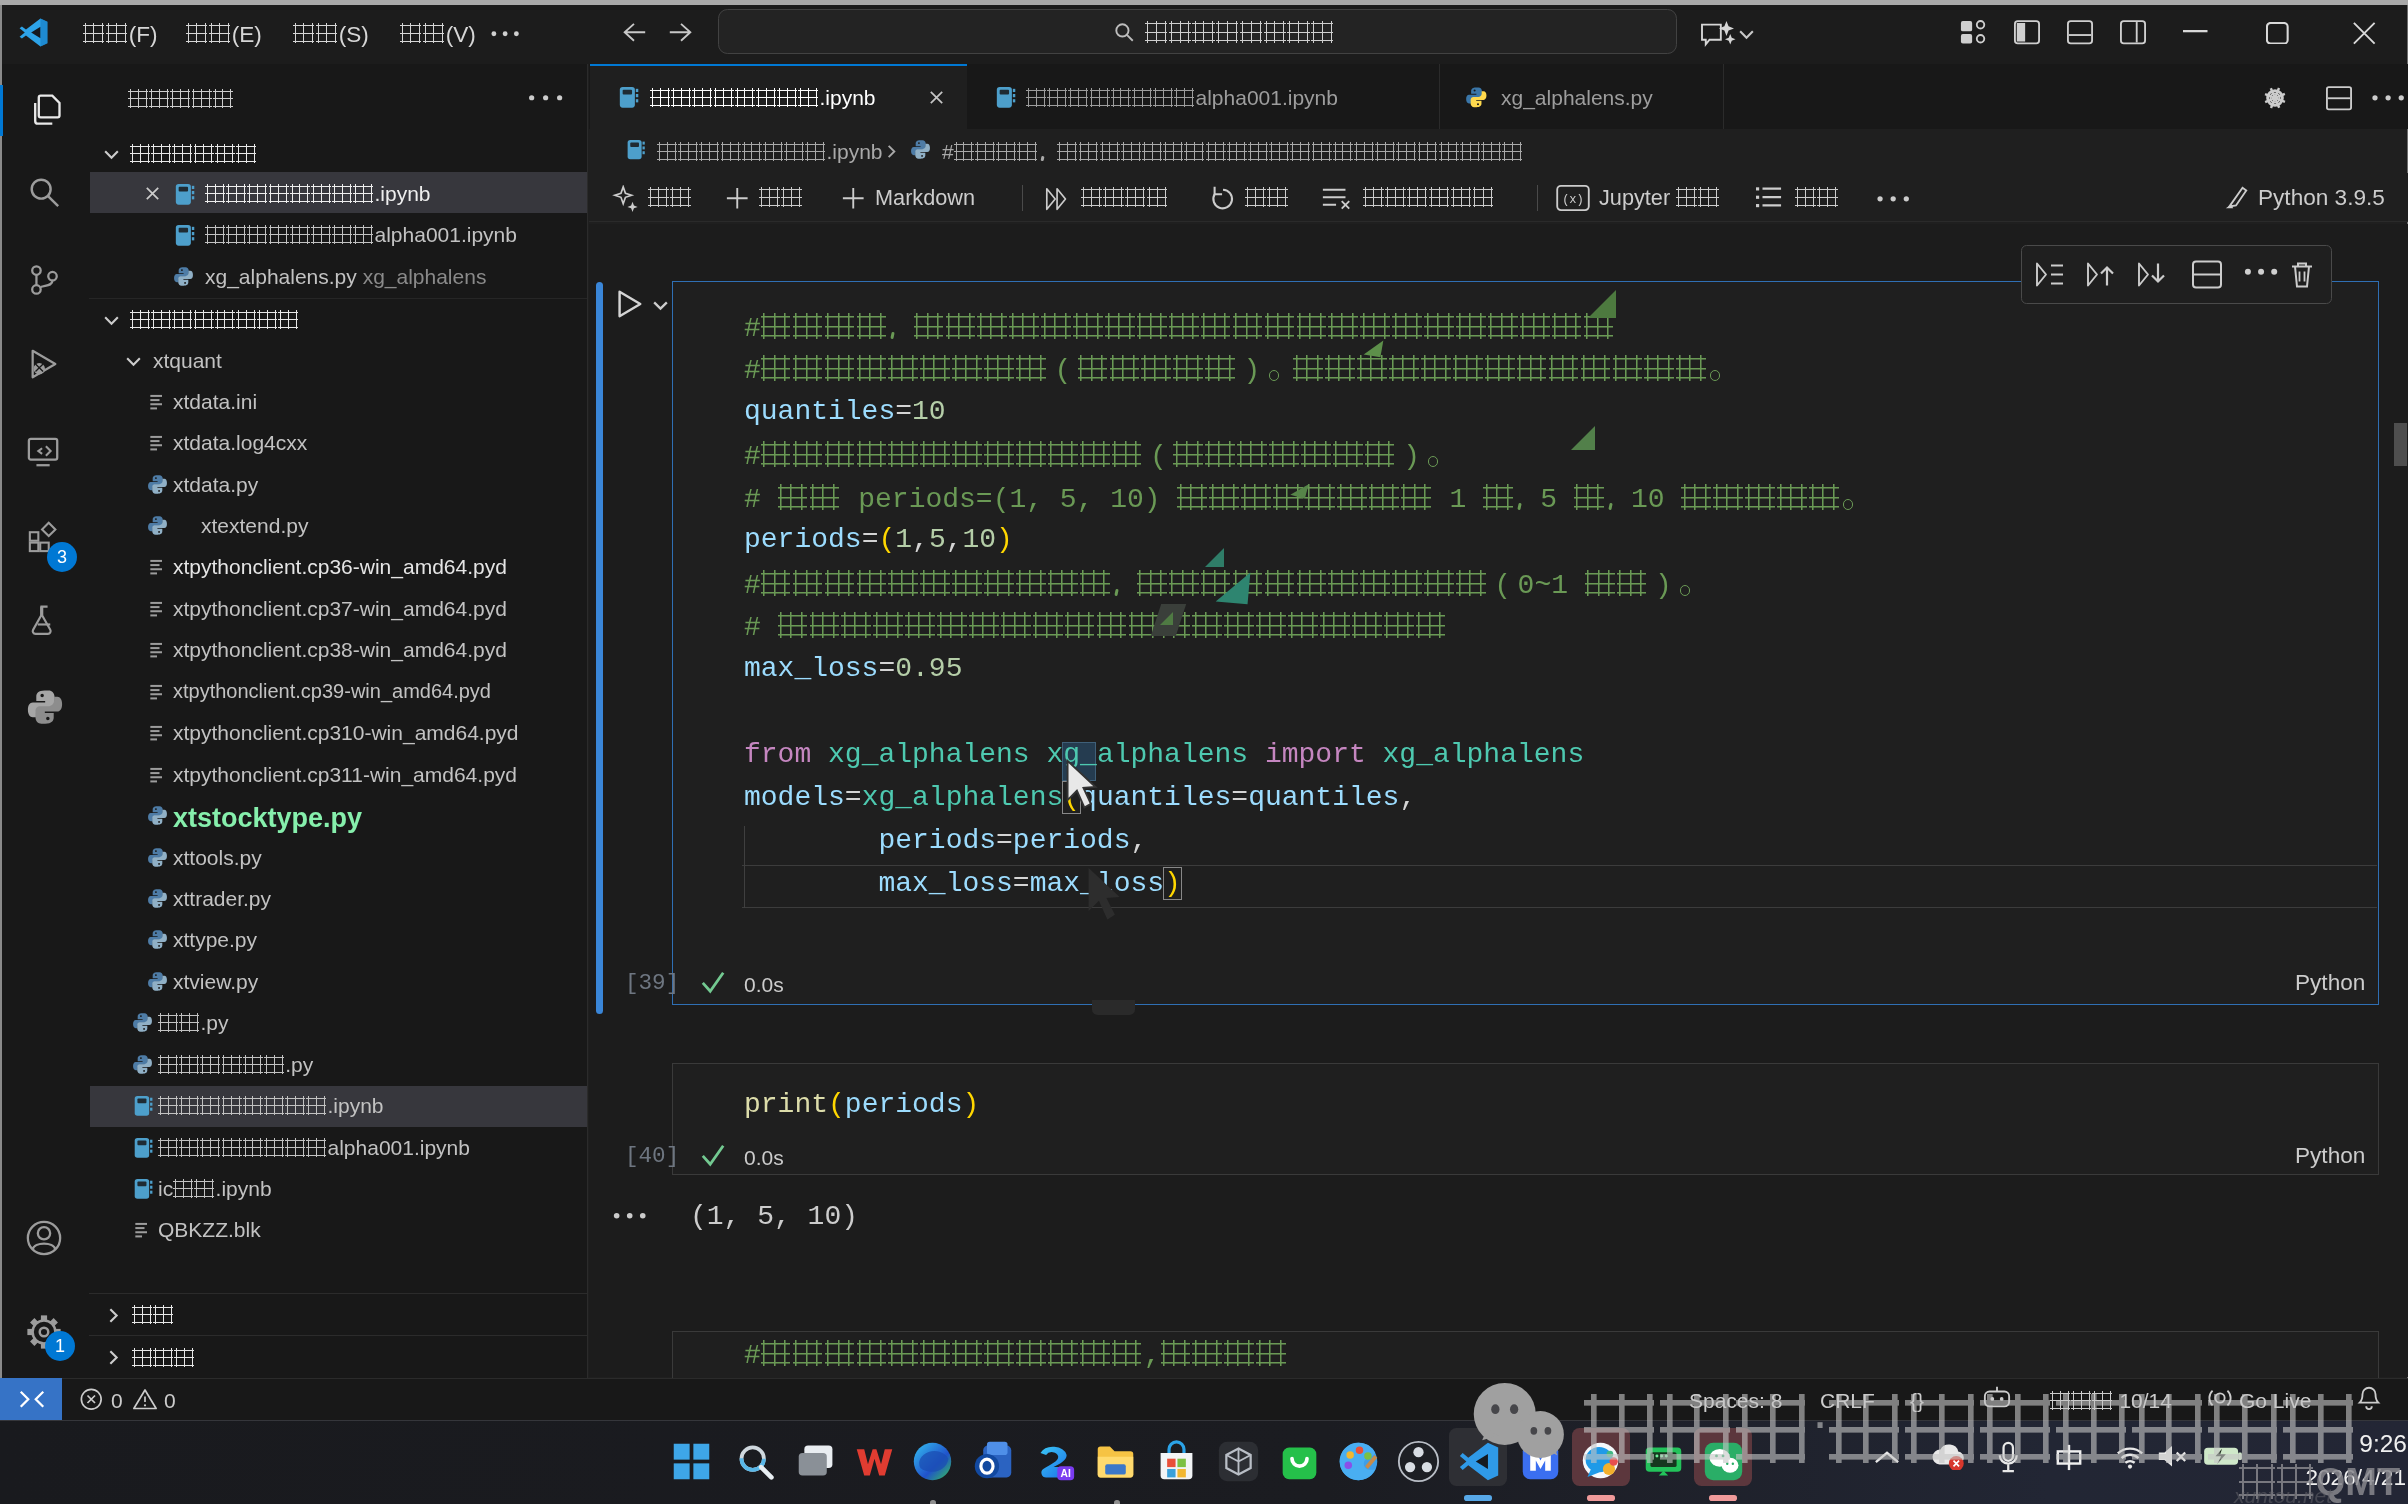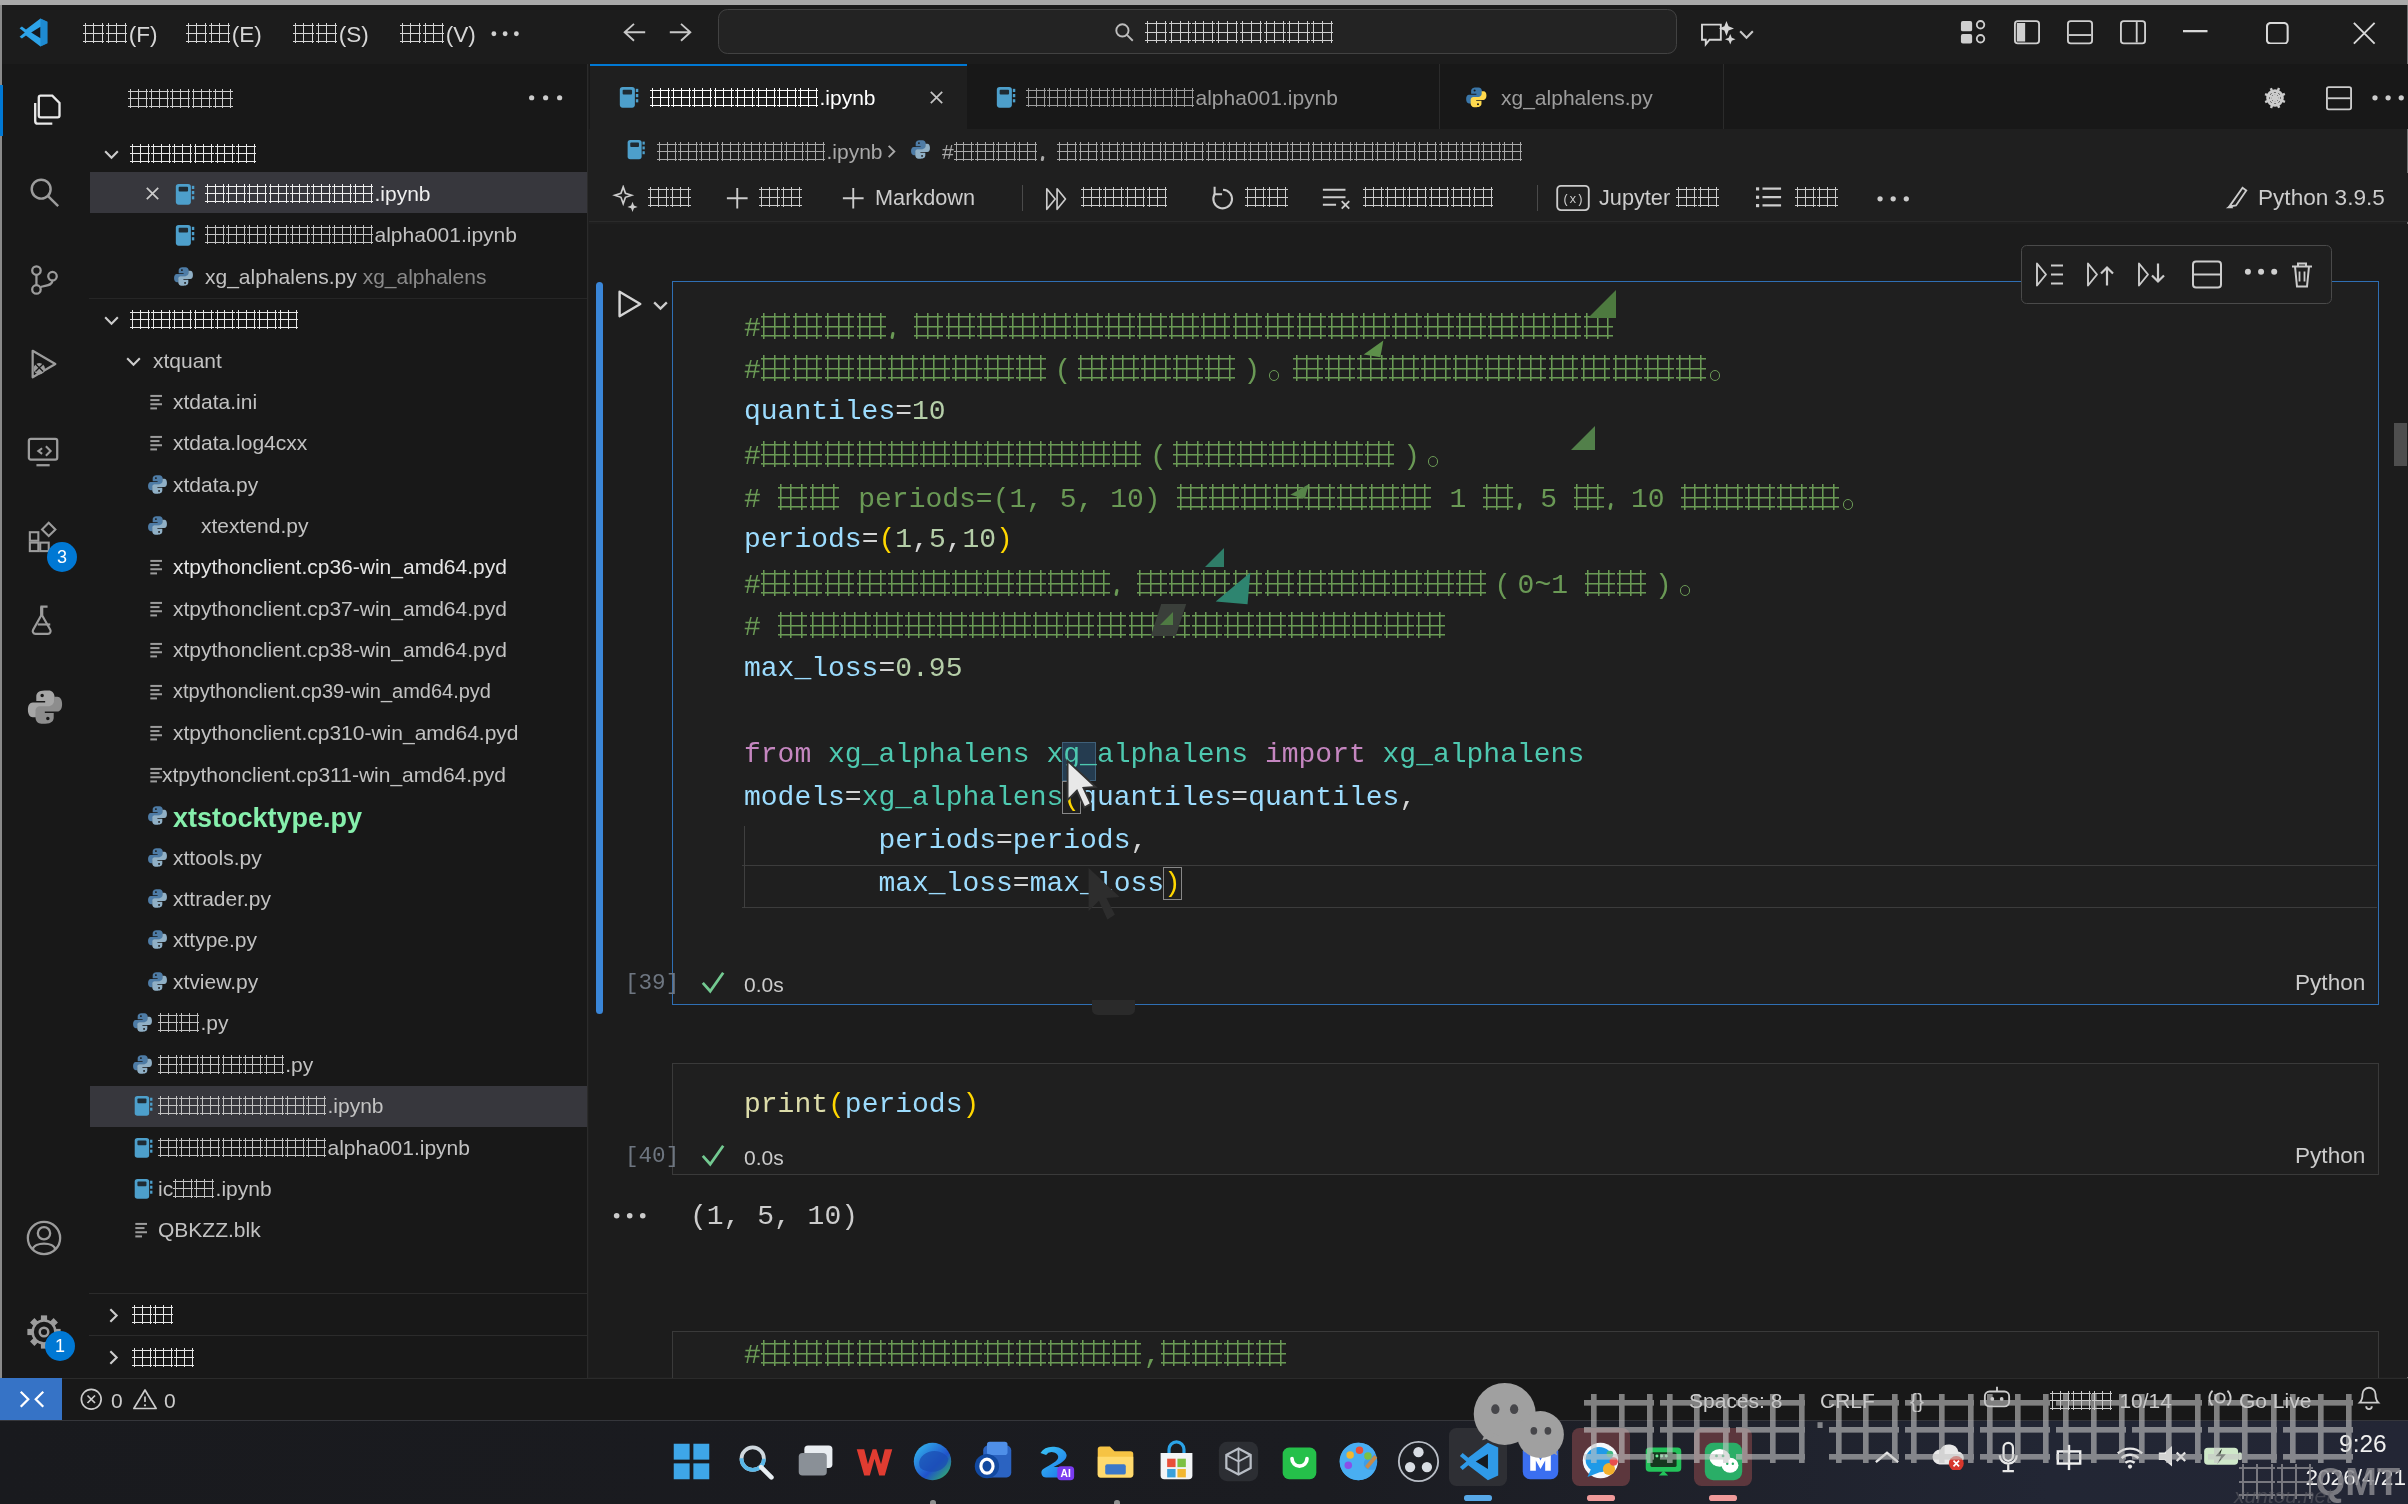--- a/index.html
+++ b/index.html
@@ -253,21 +253,21 @@
       <rect x="3" y="13.5" width="14" height="2.4" fill="#9d9d9d"></rect>
       <rect x="3" y="18.5" width="8" height="2.4" fill="#9d9d9d"></rect>
     </svg>
     <div class="a " style="left:173px;top:722px;font-size:21px;color:#c2c2c2;white-space:nowrap;line-height:1;">xtpythonclient.cp310-win_amd64.pyd</div>
     <svg class="a " style="left:147px;top:765px" width="20" height="20" viewBox="0 0 22 24">
       <rect x="3" y="3.5" width="14" height="2.4" fill="#9d9d9d"></rect>
       <rect x="3" y="8.5" width="11" height="2.4" fill="#9d9d9d"></rect>
       <rect x="3" y="13.5" width="14" height="2.4" fill="#9d9d9d"></rect>
       <rect x="3" y="18.5" width="8" height="2.4" fill="#9d9d9d"></rect>
     </svg>
-    <div class="a " style="left:162px;top:764px;font-size:21px;color:#c2c2c2;white-space:nowrap;line-height:1;">xtpythonclient.cp311-win_amd64.pyd</div>
+    <div class="a " style="left:173px;top:764px;font-size:21px;color:#c2c2c2;white-space:nowrap;line-height:1;">xtpythonclient.cp311-win_amd64.pyd</div>
     <svg class="a " style="left:147px;top:805px" width="21" height="21" viewBox="0 0 24 24">
       <path fill="#4e7ca6" d="M11.8 1.5c-4 0-5.3 1.8-5.3 3.9v2.8h5.6v1H4.3c-2 0-3.1 1.9-3.1 4.6 0 2.9 1.2 4.7 3 4.7h2.1v-2.6c0-1.9 1.7-3.5 3.6-3.5h5.2c1.6 0 2.9-1.3 2.9-2.9V5.4c0-2.2-1.6-3.9-3.7-3.9zm-1.6 2.1a1.1 1.1 0 1 1 0 2.2 1.1 1.1 0 0 1 0-2.2z"></path>
       <path fill="#90b0c6" d="M12.2 22.5c4 0 5.3-1.8 5.3-3.9v-2.8h-5.6v-1h7.8c2 0 3.1-1.9 3.1-4.6 0-2.9-1.2-4.7-3-4.7h-2.1v2.6c0 1.9-1.7 3.5-3.6 3.5H8.9c-1.6 0-2.9 1.3-2.9 2.9v4.1c0 2.2 1.6 3.9 3.7 3.9zm1.6-2.1a1.1 1.1 0 1 1 0-2.2 1.1 1.1 0 0 1 0 2.2z"></path>
     </svg>
     <div class="a " style="left:173px;top:805px;font-size:27px;color:#86efac;white-space:nowrap;line-height:1;font-weight:bold;">xtstocktype.py</div>
     <svg class="a " style="left:147px;top:847px" width="21" height="21" viewBox="0 0 24 24">
       <path fill="#4e7ca6" d="M11.8 1.5c-4 0-5.3 1.8-5.3 3.9v2.8h5.6v1H4.3c-2 0-3.1 1.9-3.1 4.6 0 2.9 1.2 4.7 3 4.7h2.1v-2.6c0-1.9 1.7-3.5 3.6-3.5h5.2c1.6 0 2.9-1.3 2.9-2.9V5.4c0-2.2-1.6-3.9-3.7-3.9zm-1.6 2.1a1.1 1.1 0 1 1 0 2.2 1.1 1.1 0 0 1 0-2.2z"></path>
       <path fill="#90b0c6" d="M12.2 22.5c4 0 5.3-1.8 5.3-3.9v-2.8h-5.6v-1h7.8c2 0 3.1-1.9 3.1-4.6 0-2.9-1.2-4.7-3-4.7h-2.1v2.6c0 1.9-1.7 3.5-3.6 3.5H8.9c-1.6 0-2.9 1.3-2.9 2.9v4.1c0 2.2 1.6 3.9 3.7 3.9zm1.6-2.1a1.1 1.1 0 1 1 0-2.2 1.1 1.1 0 0 1 0 2.2z"></path>
     </svg>
     <div class="a " style="left:173px;top:847px;font-size:21px;color:#c2c2c2;white-space:nowrap;line-height:1;">xttools.py</div>
@@ -733,21 +733,21 @@
     </svg>
     <svg class="a " style="left:2156px;top:1444px" width="32" height="24.5" viewBox="0 0 34 26">
       <path d="M3 9 h6 l8-7 v22 l-8-7 h-6 z" fill="#e8e8e8"></path>
       <path d="M22 9 l9 9 M31 9 l-9 9" stroke="#e8e8e8" stroke-width="2.4"></path>
     </svg>
     <svg class="a " style="left:2203px;top:1444px" width="40" height="24.5" viewBox="0 0 42 26">
       <rect x="1" y="4" width="36" height="18" rx="4" fill="#cfe8c9"></rect>
       <rect x="37" y="9" width="4" height="8" rx="1.5" fill="#cfe8c9"></rect>
       <path d="M20 5 l-7 8 h6 l-4 8 9 -10 h-6 z" fill="#1d2a1d"></path>
     </svg>
-    <div class="a " style="left:2339px;top:1432px;font-size:24.5px;color:#f0f0f0;white-space:nowrap;line-height:1;width:68px">9:26</div>
+    <div class="a " style="left:2339px;top:1432px;font-size:24.5px;color:#f0f0f0;white-space:nowrap;line-height:1;text-align:right;width:68px">9:26</div>
     <div class="a " style="left:2269px;top:1467px;font-size:22.6px;color:#f0f0f0;white-space:nowrap;line-height:1;text-align:right;width:137px">2026/4/21</div>
     <svg class="a " style="left:1467px;top:1382px" width="98" height="77" viewBox="0 0 104 82">
       <g fill="#a0a0a0">
         <circle cx="40" cy="34" r="33"></circle>
         <path d="M16 62 l5-12 12 7z"></path>
         <circle cx="78" cy="56" r="25"></circle>
         <path d="M96 78 l-3.5-10 -10 3.5z"></path>
       </g>
       <g fill="#46464a">
         <ellipse cx="30" cy="29" rx="4.4" ry="5.2"></ellipse>

